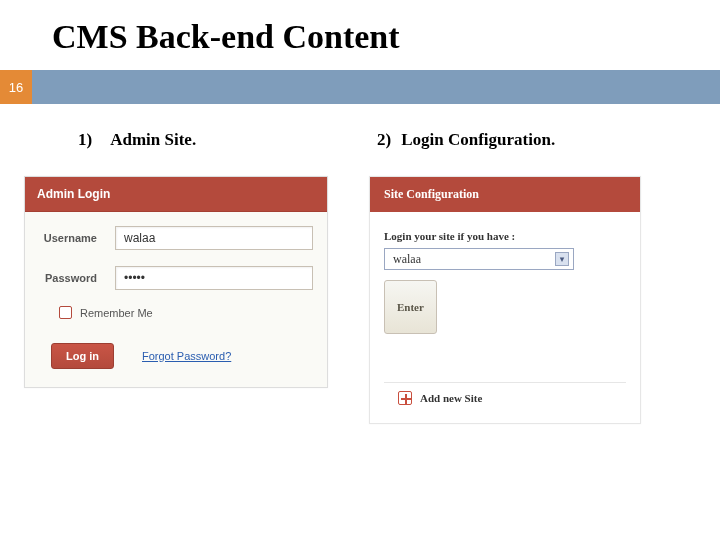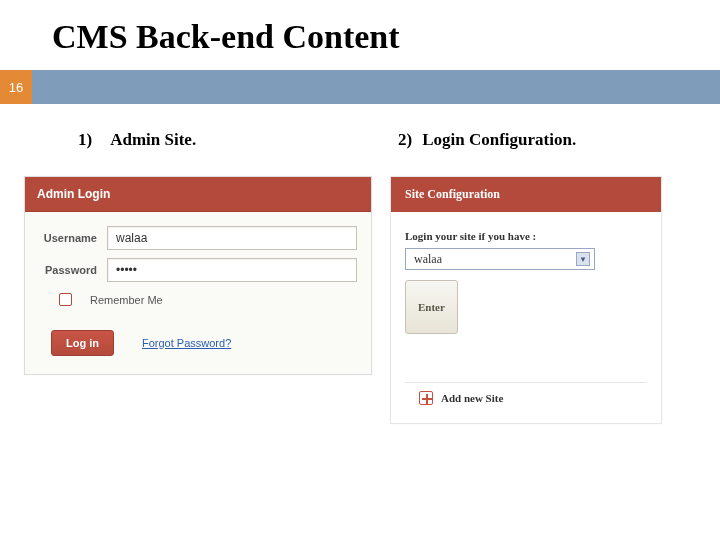--- a/index.html
+++ b/index.html
@@ -44,41 +44,42 @@
     color: #000;
     display: flex;
     gap: 18px;
     padding-left: 54px;
     margin-bottom: 26px;
   }
   .col2 .col-header { padding-left: 8px; gap: 10px; }
 
   
   .admin-panel {
-    width: 348px;
+    width: 304px;
     border: 1px solid #ddd;
     background: #fafaf6;
     font-family: Arial, sans-serif;
     box-shadow: 0 0 2px rgba(0,0,0,0.04);
   }
   .admin-header {
     background: #b44a3c;
     color: #fff;
     font-size: 12px;
     font-weight: bold;
     padding: 10px 12px;
     border-bottom: 1px solid #a43f33;
   }
   .admin-body {
     padding: 14px 14px 10px 14px;
   }
   .form-row {
     display: flex;
     align-items: center;
-    margin-bottom: 8px;
+    margin-bottom: 16px;
+    gap: 8px;
   }
   .form-label {
     width: 68px;
     text-align: right;
     padding-right: 10px;
     font-size: 11px;
     font-weight: bold;
     color: #555;
   }
   .text-input {
@@ -87,21 +88,21 @@
     border: 1px solid #c8c0b4;
     background: #fff;
     font-size: 12px;
     padding: 0 8px;
     color: #333;
     box-shadow: inset 1px 1px 2px rgba(0,0,0,0.06);
   }
   .remember-row {
     display: flex;
     align-items: center;
-    gap: 18px;
+    gap: 8px;
     padding-left: 20px;
     margin: 11px 0 14px 0;
     font-size: 11px;
     color: #555;
   }
   .checkbox {
     width: 13px;
     height: 13px;
     border: 1px solid #b44a3c;
     border-radius: 2px;

